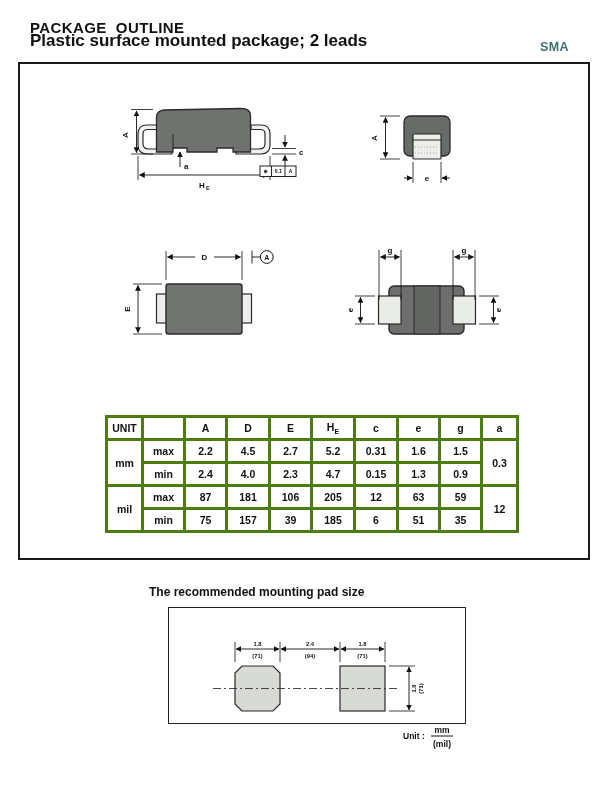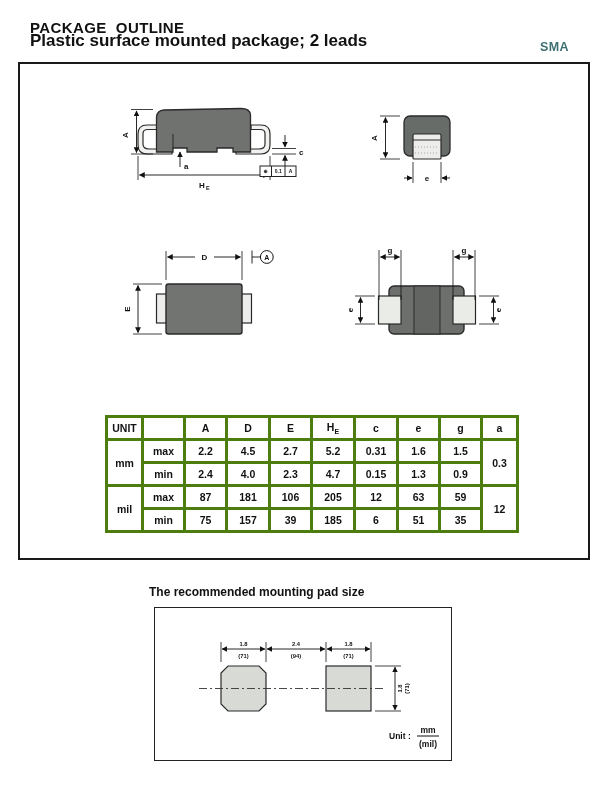--- a/index.html
+++ b/index.html
@@ -2,21 +2,21 @@
 <html><head>
 <meta charset="utf-8">
 <style>
   html,body{margin:0;padding:0;background:#fff;}
   body{width:608px;height:788px;position:relative;font-family:"Liberation Sans",sans-serif;color:#111;}
   .abs{position:absolute;}
   .page-title{left:30px;top:11px;font-size:15px;font-weight:700;letter-spacing:.4px;white-space:pre;margin-top:8px;}
   .page-subtitle{left:30px;top:31px;font-size:17px;font-weight:700;}
   .pkg-code{left:540px;top:40px;font-size:12.5px;font-weight:700;color:#3e7070;letter-spacing:.4px;}
   .main-box{left:18px;top:62px;width:572px;height:498px;border:2px solid #1a1a1a;box-sizing:border-box;}
-  .pad-box{left:154px;top:607px;width:298px;height:154px;border:1.5px solid #222;box-sizing:border-box;}
+  .pad-box{left:168px;top:607px;width:298px;height:117px;border:1.5px solid #222;box-sizing:border-box;}
   .pad-title{left:149px;top:577px;font-size:12px;font-weight:700;margin-top:8px;}
   svg{display:block;}
   svg text{font-family:"Liberation Sans",sans-serif;}
   .dim{font-size:8px;font-weight:700;fill:#111;}
   .dimsub{font-size:5.5px;font-weight:700;fill:#111;}
   .dimS{font-size:5.8px;font-weight:700;fill:#111;}
   .frameTxt{font-size:5px;font-weight:700;fill:#111;}
   .ln{stroke:#111;stroke-width:.9;fill:none;}
   .ext{stroke:#111;stroke-width:.8;fill:none;}
   .outline{stroke:#2a2a2a;fill:none;}

